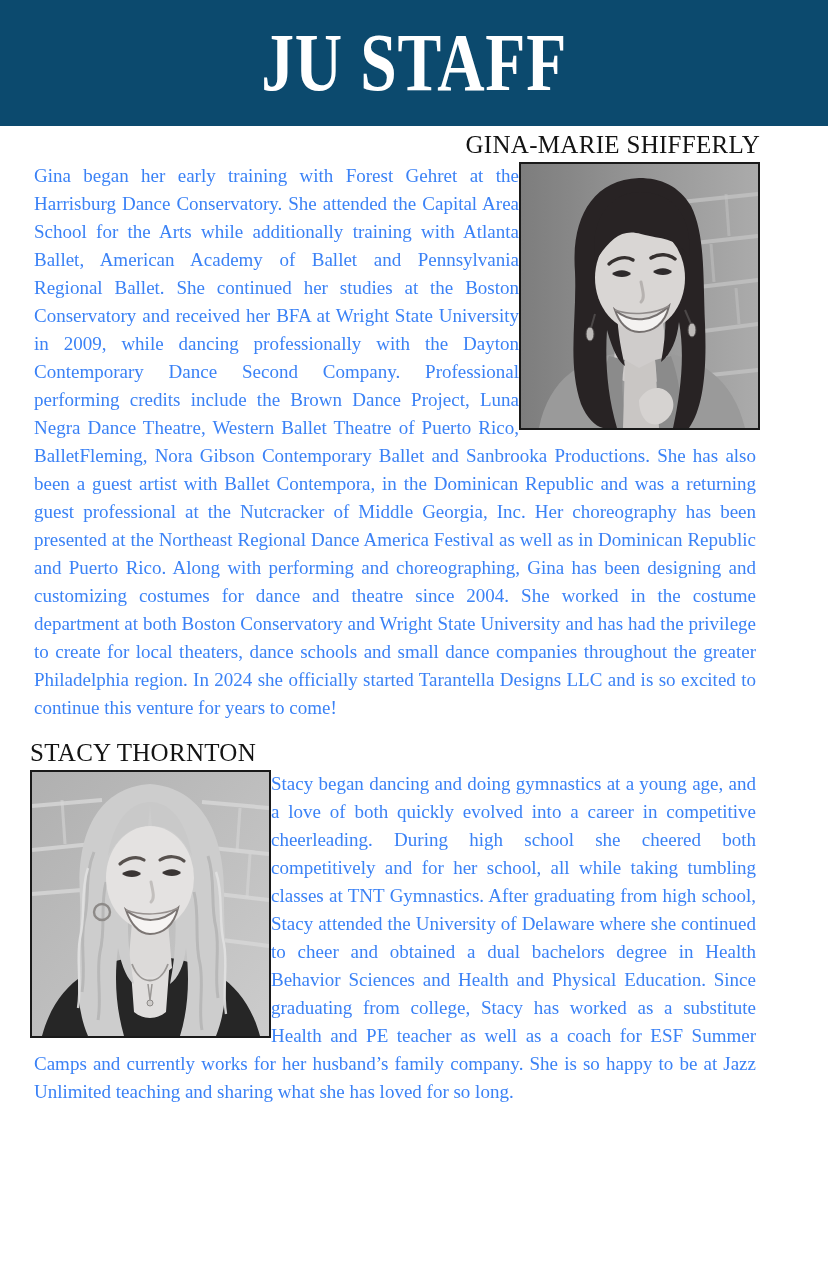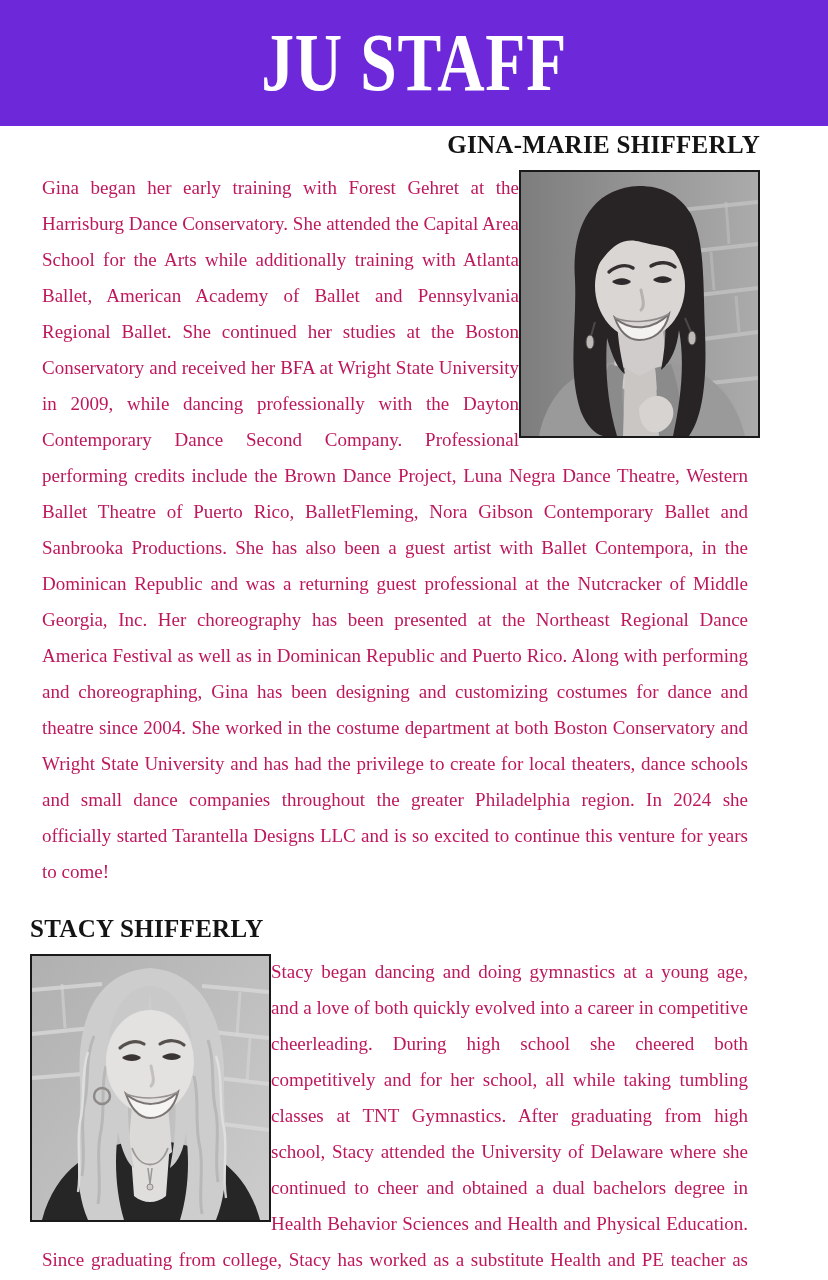--- a/index.html
+++ b/index.html
@@ -8,52 +8,52 @@
     width:828px; height:1280px;
     background:#ffffff;
     font-family:"Liberation Serif","DejaVu Serif",serif;
     color:#1c1c1c;
     overflow:hidden;
     margin:0 auto;
   }
   
   .banner {
     height:126px; width:100%;
-    background:#6d28d9;
+    background:#0c4a6e;
     display:flex; align-items:center; justify-content:center;
   }
   .banner h1 {
     margin:0; padding:0;
     color:#ffffff;
     font-size:82px; font-weight:bold;
     letter-spacing:1px;
     white-space:nowrap;
     transform:scaleX(0.80);
     line-height:1;
   }
   
   .content { padding:6px 68px 0 30px; }
   h2.staff-name {
     margin:0; padding:0;
-    font-size:25px; font-weight:bold;
+    font-size:25px; font-weight:normal;
     letter-spacing:0.3px;
     line-height:26px;
     color:#141414;
   }
   .bio-gina h2 { text-align:right; margin-bottom:2px; }
   .bio-stacy { margin-top:14px; }
   .bio-stacy h2 { text-align:left; margin-bottom:4px; }
   .bio-body { overflow:visible; }
   .bio-body::after { content:""; display:block; clear:both; }
   .bio-body p {
-    margin:12px; padding:0;
+    margin:4px; padding:0;
     font-size:19px;
-    line-height:36px;
+    line-height:28px;
     text-align:justify;
-    color:#be185d;
+    color:#3b82f6;
   }
   figure.photo {
     margin:0; padding:0;
     border:2px solid #1a1a1a;
     width:237px; height:264px;
     background:#9a9a9a;
   }
   figure.photo svg { display:block; width:237px; height:264px; }
   .photo-gina  { float:right; margin:3px 0 10px 15px; }
   .photo-stacy { float:left;  margin:0 25px 8px 0; }
@@ -136,21 +136,21 @@
             <ellipse cx="69" cy="170" rx="4" ry="7" fill="#bdbab8" stroke="#4c4848" stroke-width="1"></ellipse>
             <line x1="164" y1="146" x2="170" y2="160" stroke="#4c4848" stroke-width="2"></line>
             <ellipse cx="171" cy="166" rx="4" ry="7" fill="#bdbab8" stroke="#4c4848" stroke-width="1"></ellipse>
           </svg>
         </figure>
         <p>Gina began her early training with Forest Gehret at the Harrisburg Dance Conservatory. She attended the Capital Area School for the Arts while additionally training with Atlanta Ballet, American Academy of Ballet and Pennsylvania Regional Ballet. She continued her studies at the Boston Conservatory and received her BFA at Wright State University in 2009, while dancing professionally with the Dayton Contemporary Dance Second Company. Professional performing credits include the Brown Dance Project, Luna Negra Dance Theatre, Western Ballet Theatre of Puerto Rico, BalletFleming, Nora Gibson Contemporary Ballet and Sanbrooka Productions. She has also been a guest artist with Ballet Contempora, in the Dominican Republic and was a returning guest professional at the Nutcracker of Middle Georgia, Inc. Her choreography has been presented at the Northeast Regional Dance America Festival as well as in Dominican Republic and Puerto Rico. Along with performing and choreographing, Gina has been designing and customizing costumes for dance and theatre since 2004. She worked in the costume department at both Boston Conservatory and Wright State University and has had the privilege to create for local theaters, dance schools and small dance companies throughout the greater Philadelphia region. In 2024 she officially started Tarantella Designs LLC and is so excited to continue this venture for years to come!</p>
       </div>
     </section>
 
     <section class="bio bio-stacy">
-      <h2 class="staff-name">STACY SHIFFERLY</h2>
+      <h2 class="staff-name">STACY THORNTON</h2>
       <div class="bio-body">
         <figure class="photo photo-stacy">
           <svg viewBox="0 0 237 264" aria-hidden="true">
             <defs>
               <linearGradient id="sbg" x1="0" y1="0" x2="1" y2="1">
                 <stop offset="0" stop-color="#b0b0b0"></stop>
                 <stop offset="1" stop-color="#cccccc"></stop>
               </linearGradient>
             </defs>
             <rect x="0" y="0" width="237" height="264" fill="url(#sbg)"></rect>

